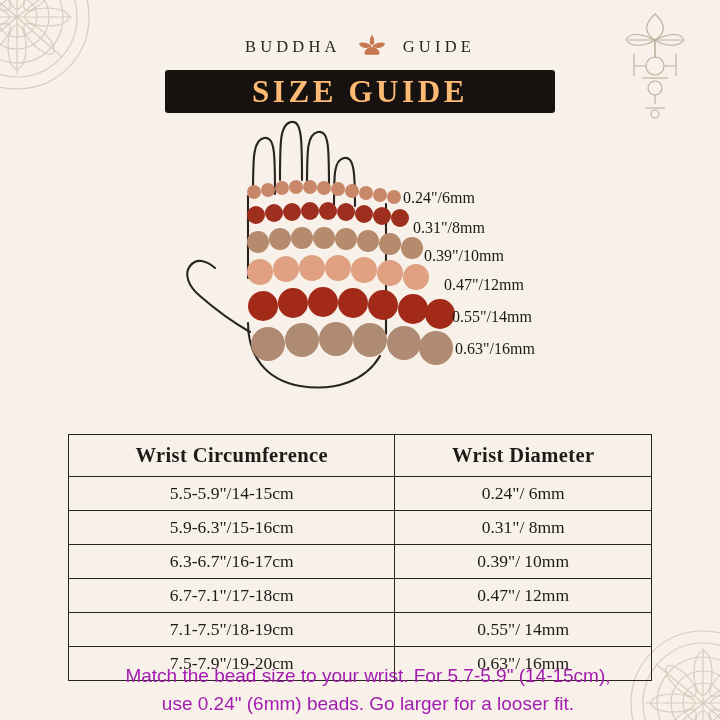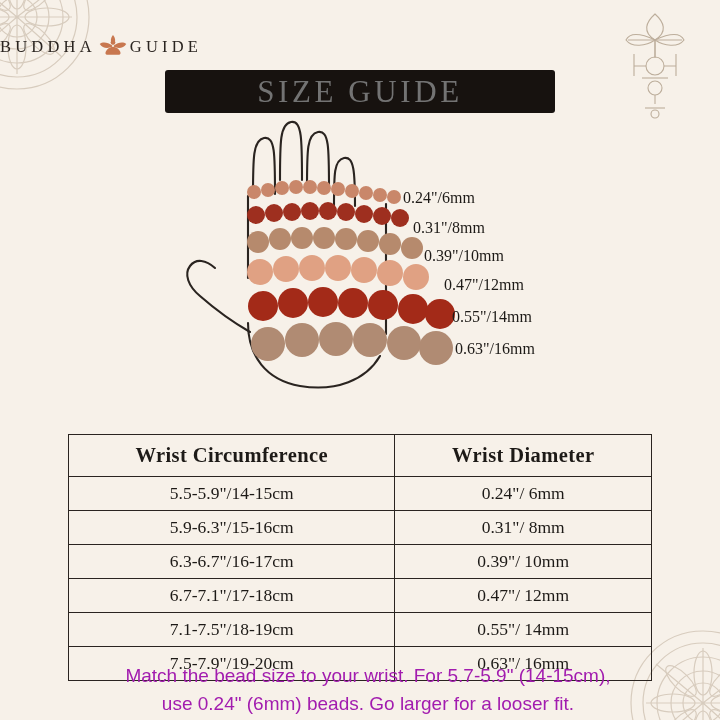--- a/index.html
+++ b/index.html
@@ -14,36 +14,36 @@
   .page{position:absolute;inset:0;}
 
   
   .mandala-tl{position:absolute;left:-58px;top:-58px;width:150px;height:150px;opacity:.5;}
   .mandala-br{position:absolute;right:-58px;bottom:-58px;width:150px;height:150px;opacity:.5;}
   .lotus-ornament{position:absolute;right:22px;top:6px;width:86px;height:116px;opacity:.75;}
 
   
   .brand{
     position:absolute;top:30px;left:0;right:0;
-    display:flex;align-items:center;
+    display:flex;align-items:center;justify-content:center;gap:14px;
   }
   .brand-word{
     font-family:"Liberation Serif", serif;
     font-size:16.5px;letter-spacing:4.2px;color:#2a2420;font-weight:400;
   }
   .brand-mark{width:34px;height:34px;display:block;}
 
   
   .title-bar{
     position:absolute;top:70px;left:165px;width:390px;height:43px;
     background:#17120f;border-radius:3px;
     display:flex;align-items:center;justify-content:center;
   }
   .title-bar .title{
-    color:#737373;font-size:31px;letter-spacing:3.6px;font-weight:normal;
+    color:#fdba74;font-size:31px;letter-spacing:3.6px;font-weight:bold;
     font-family:"Liberation Serif", serif;
   }
 
   
   .hand-area{position:absolute;top:118px;left:140px;width:440px;height:300px;}
   .hand-svg{position:absolute;left:0;top:0;}
 
   
   .bead-labels{position:absolute;top:118px;left:0;width:720px;height:300px;}
   .bead-label{

